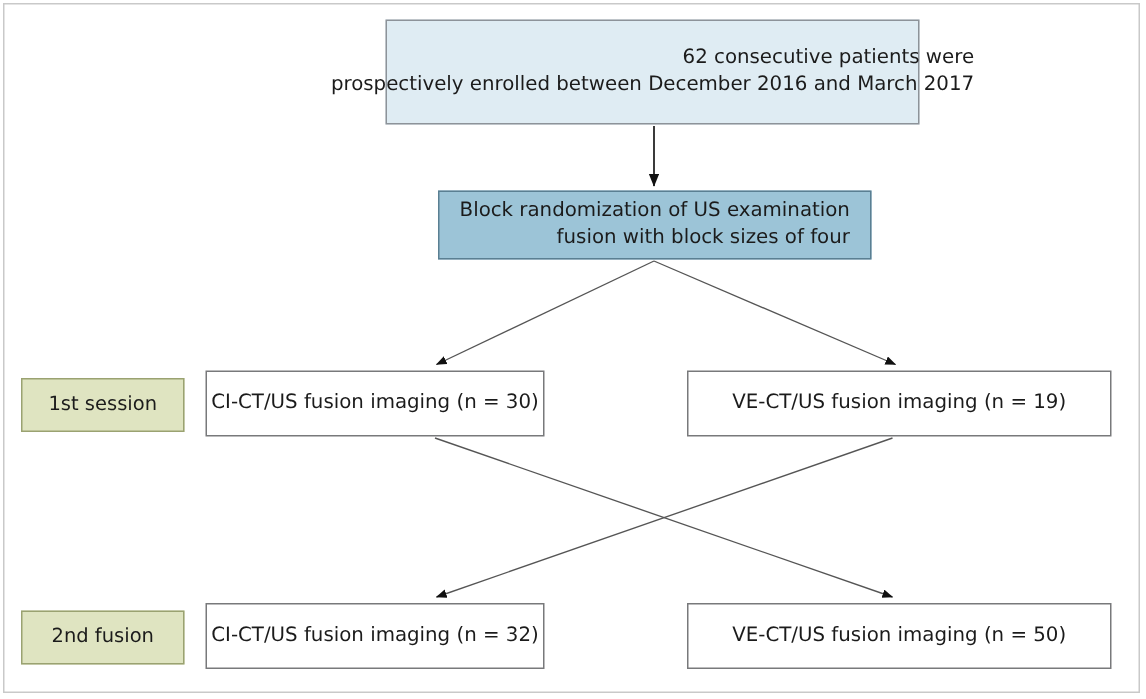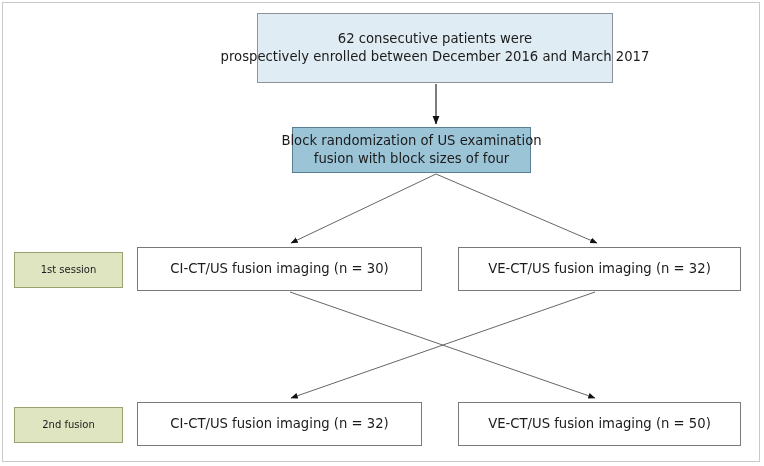--- a/index.html
+++ b/index.html
@@ -49,48 +49,48 @@
     top: 13px;
     width: 356px;
     height: 70px;
     background: #dfecf3;
     border: 1px solid #8d9399;
     font-size: 13.2px;
   }
   .node-random {
     left: 292px;
     top: 127px;
-    width: 239px;
+    width: 289px;
     height: 46px;
     background: #9cc4d7;
     border: 1px solid #5a7f92;
     font-size: 13.2px;
   }
   .session-tag {
     width: 109px;
     height: 36px;
     left: 14px;
     background: #dfe4c1;
     border: 1px solid #9aa271;
-    font-size: 10px;
+    font-size: 13px;
   }
   .session-tag.s1 { top: 252px; }
   .session-tag.s2 { top: 407px; }
   .arm {
     height: 44px;
     background: #ffffff;
     border: 1px solid #78797b;
     font-size: 13.2px;
   }
-  .arm.left  { left: 137px; width: 285px; }
+  .arm.left  { left: 137px; width: 226px; }
   .arm.right { left: 458px; width: 283px; }
   .arm.r1 { top: 247px; }
   .arm.r2 { top: 402px; }
   .node .lines { display: block; }
-  .node .lines span { display: block; white-space: pre; }
+  .node .lines span { display: block; white-space: pre; text-align: right; }
 </style>
 </head>
 <body>
 
 <div id="canvas">
 
   <div id="frame"></div>
 
   <svg id="wires" viewBox="0 0 764 466" xmlns="http://www.w3.org/2000/svg">
     <defs>
@@ -124,21 +124,21 @@
     </div>
   </div>
 
   <div class="node session-tag s1">
     <span>1st session</span>
   </div>
   <div class="node arm left r1">
     <span>CI-CT/US fusion imaging (n = 30)</span>
   </div>
   <div class="node arm right r1">
-    <span>VE-CT/US fusion imaging (n = 32)</span>
+    <span>VE-CT/US fusion imaging (n = 19)</span>
   </div>
 
   <div class="node session-tag s2">
     <span>2nd fusion</span>
   </div>
   <div class="node arm left r2">
     <span>CI-CT/US fusion imaging (n = 32)</span>
   </div>
   <div class="node arm right r2">
     <span>VE-CT/US fusion imaging (n = 50)</span>

